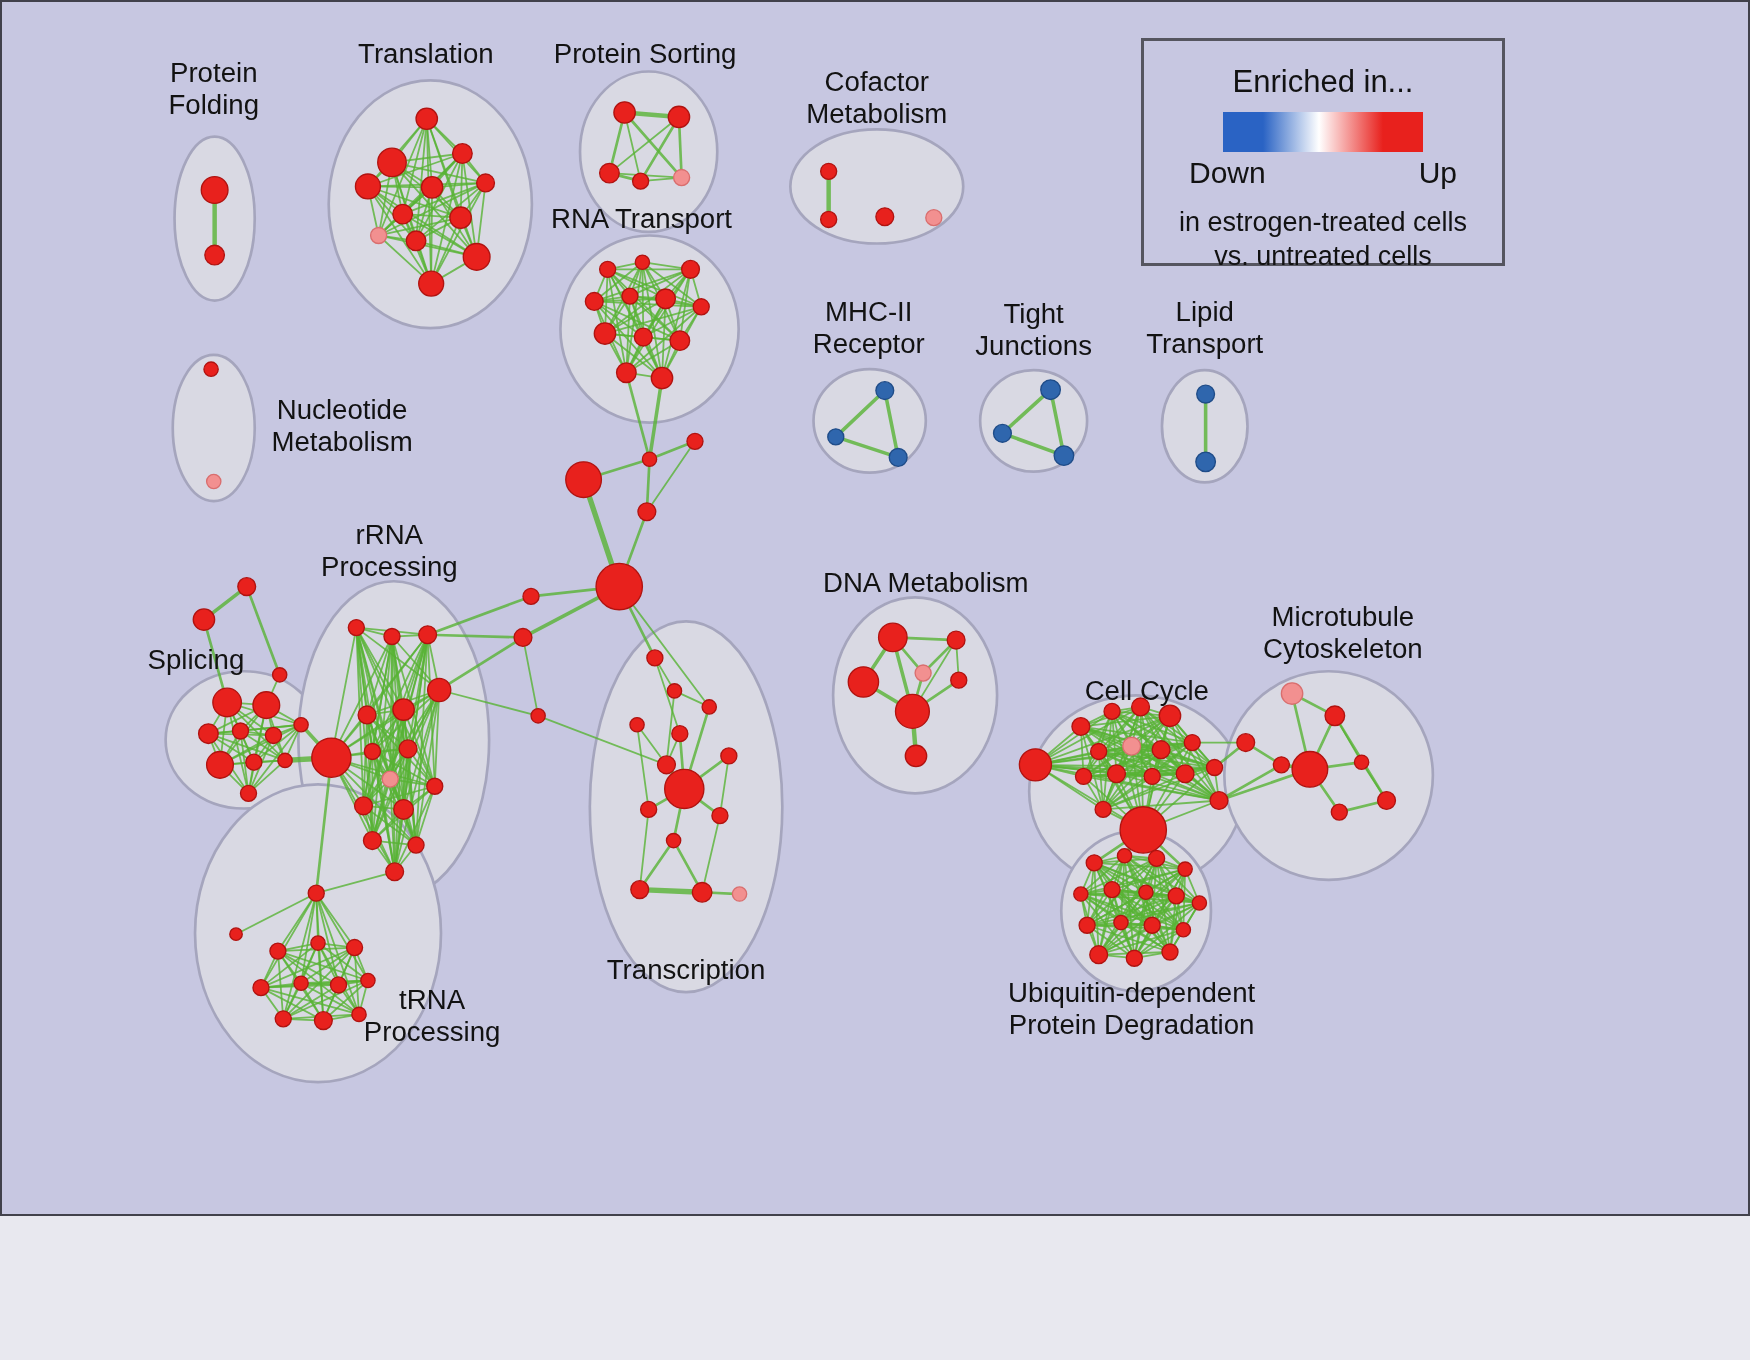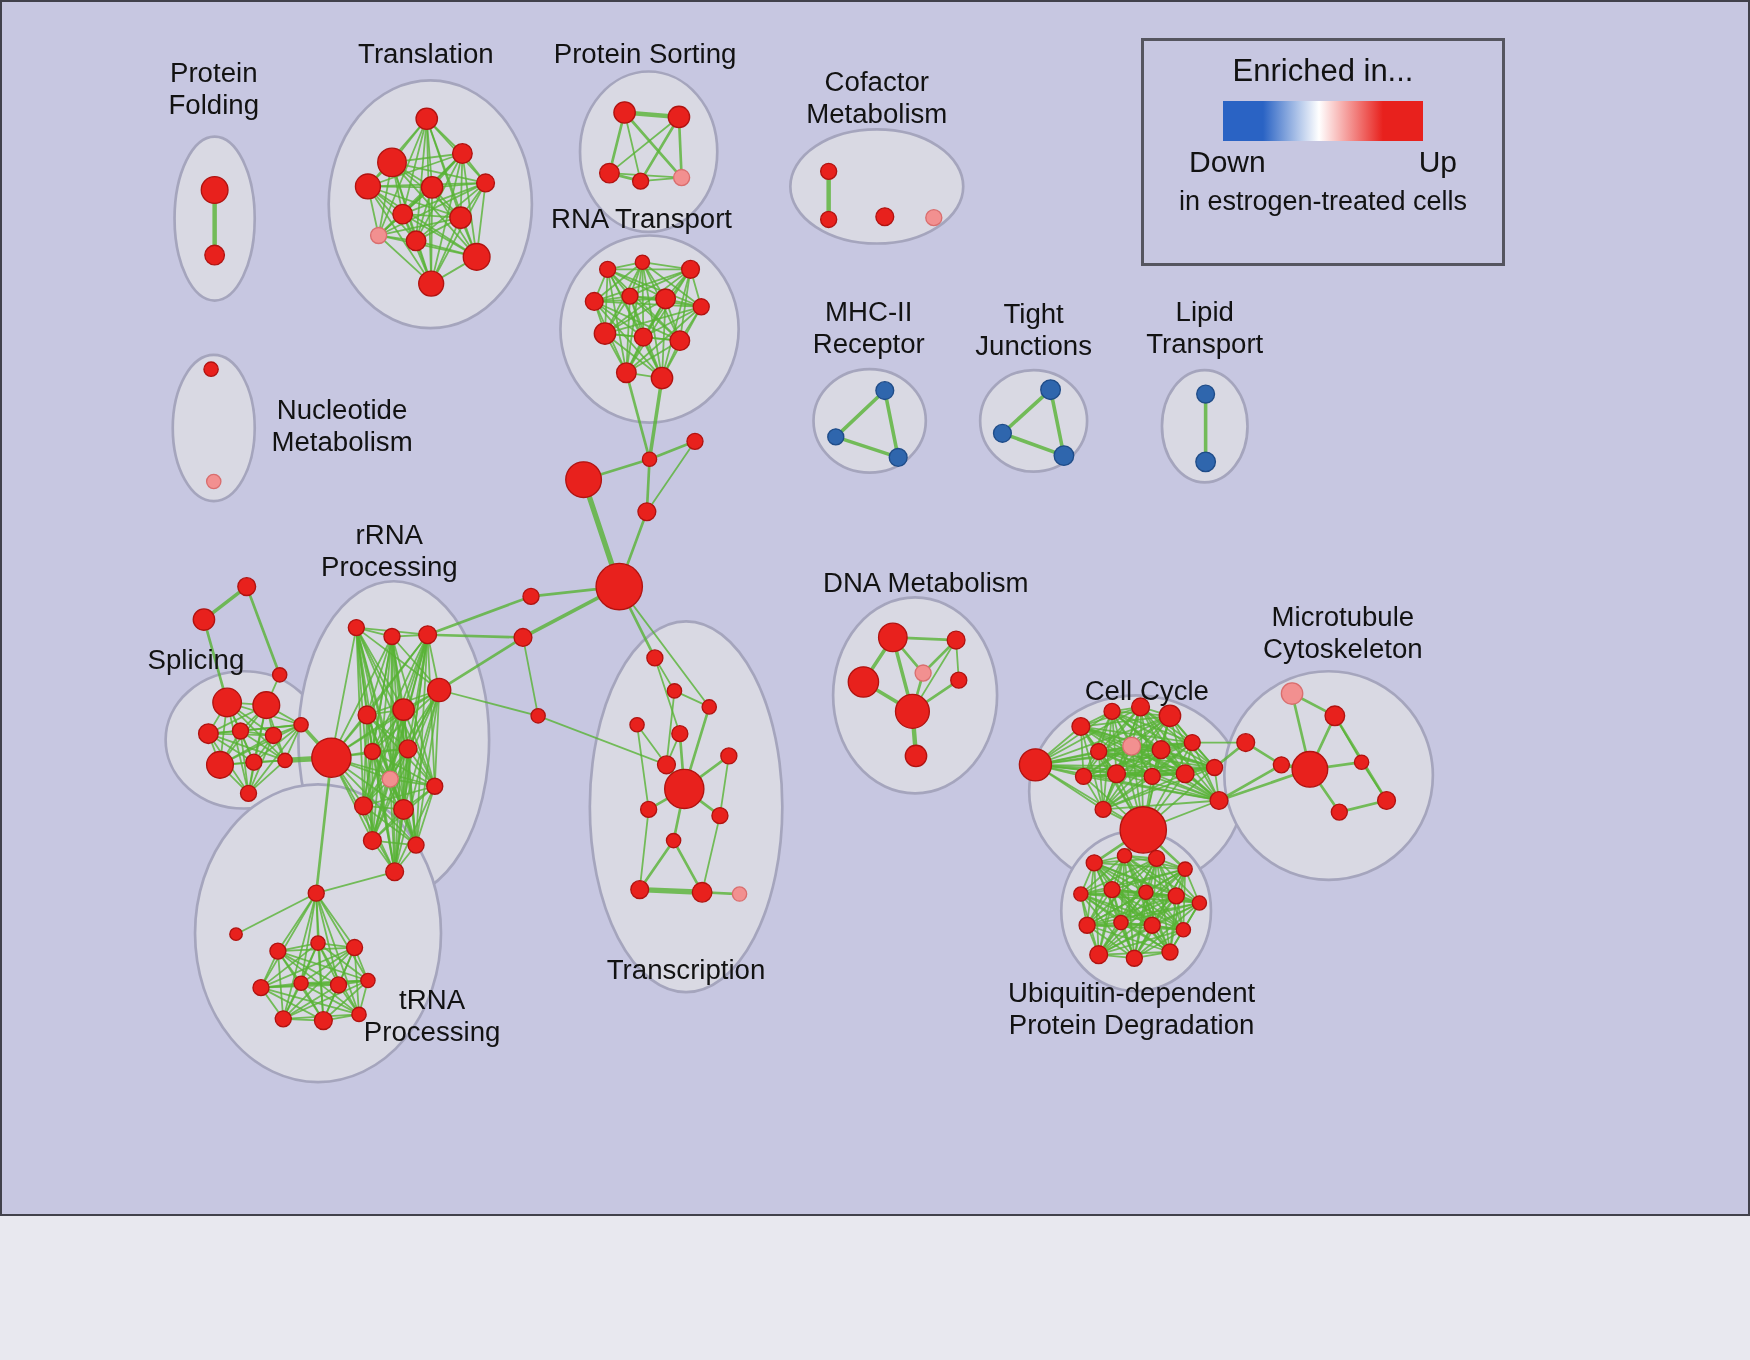--- a/index.html
+++ b/index.html
@@ -2,24 +2,24 @@
 <html><head>
 <meta charset="utf-8">
 <style>
   *{margin:0;padding:0;box-sizing:border-box}
   html,body{background:#e8e8ef;}
   body{font-family:"Liberation Sans",sans-serif;}
   #stage{position:relative;width:1750px;height:1216px;border:2px solid #41414b;overflow:hidden;}
   #network{position:absolute;left:0;top:0;width:100%;height:100%;}
   .cluster-label{font-family:"Liberation Sans",sans-serif;font-size:31px;fill:#121212;}
   .legend{position:absolute;left:1139px;top:36px;width:364px;height:228px;border:3px solid #55555f;
-          text-align:center;padding-top:12px;color:#121212;}
+          text-align:center;padding-top:23px;color:#121212;}
   .legend-title{font-size:31px;}
   .legend-bar{width:200px;height:40px;margin:12px auto 4px;}
-  .legend-ends{display:flex;justify-content:space-between;width:268px;margin:0 auto 6px;font-size:30px;}
+  .legend-ends{display:flex;justify-content:space-between;width:268px;margin:0 auto 16px;font-size:30px;}
   .legend-sub{font-size:27px;line-height:1.25;text-align:center;}
 </style>
 </head>
 <body>
 
 <div id="stage" style="background: rgb(199, 199, 225); border-color: rgb(65, 65, 75);">
   <svg id="network" viewBox="0 0 1750 1360" xmlns="http://www.w3.org/2000/svg">
       <g>
         <ellipse cx="134" cy="243" rx="45" ry="92" fill="#d9d9e3" stroke="#a5a5bd" stroke-width="3"></ellipse>
         <ellipse cx="376" cy="227" rx="114" ry="139" fill="#d9d9e3" stroke="#a5a5bd" stroke-width="3"></ellipse>
@@ -926,14 +926,15 @@
     </svg>
 
   <div class="legend">
     <div class="legend-title">Enriched in...</div>
     <div class="legend-bar" id="grad-bar" style="background: linear-gradient(to right, rgb(42, 99, 196) 0%, rgb(42, 99, 196) 20%, rgb(255, 255, 255) 48%, rgb(232, 33, 29) 80%, rgb(232, 33, 29) 100%);"></div>
     <div class="legend-ends">
       <span>Down</span>
       <span>Up</span>
     </div>
     <div class="legend-sub">in estrogen-treated cells</div>
+    <div class="legend-sub">vs. untreated cells</div>
   </div>
 </div>
 
 </body></html>

